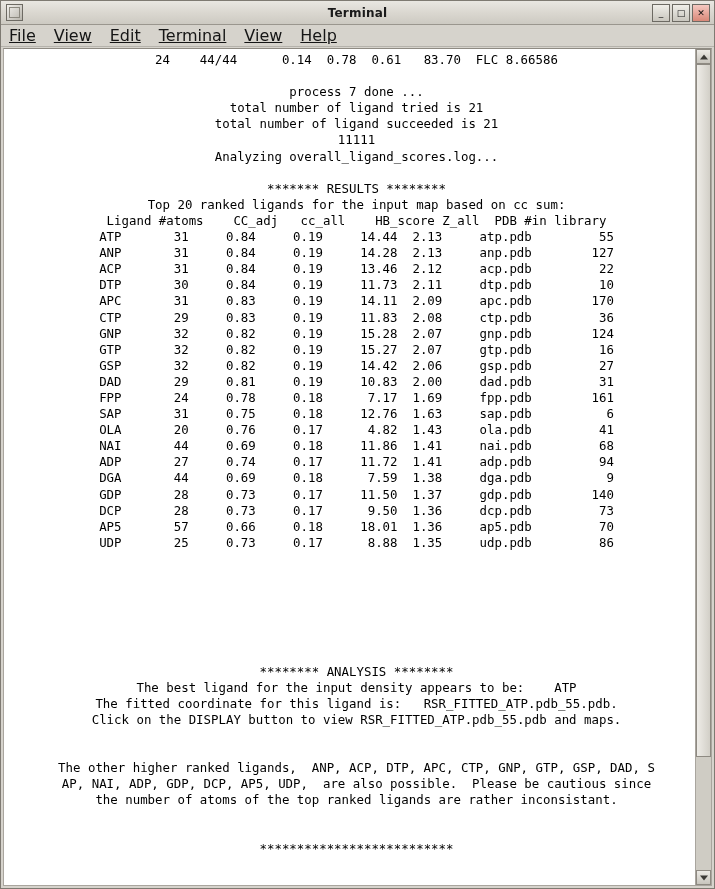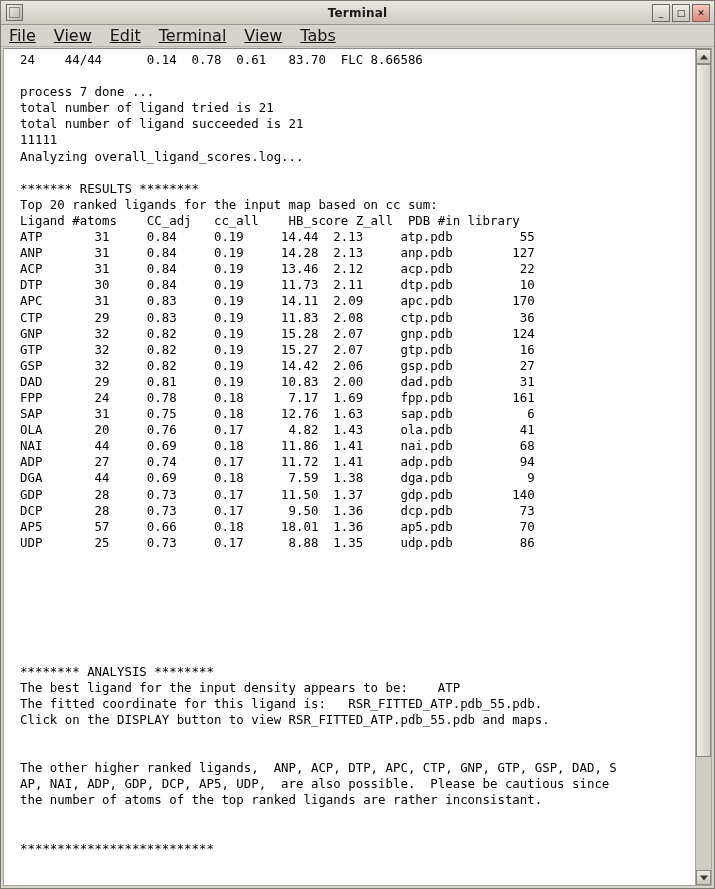--- a/index.html
+++ b/index.html
@@ -121,20 +121,21 @@
     flex: 1 1 auto;
     background: #ffffff;
     color: #000000;
     font-family: "DejaVu Sans Mono", monospace;
     font-size: 12.4px;
     line-height: 16.1px;
     padding: 3px 2px 2px 16px;
     white-space: pre;
     overflow: hidden;
     letter-spacing: 0px;
+    text-align: center;
   }
   
   .scrollbar {
     width: 15px;
     flex: 0 0 auto;
     background: #d6d3cc;
     border-left: 1px solid #a9a59e;
     display: flex;
     flex-direction: column;
   }
@@ -198,21 +199,21 @@
         </div>
     </div>
   </div>
 
   <div class="menubar">
     <div class="menu-item"><span class="acc">File</span></div>
     <div class="menu-item"><span class="acc">View</span></div>
     <div class="menu-item"><span class="acc">Edit</span></div>
     <div class="menu-item"><span class="acc">Terminal</span></div>
     <div class="menu-item"><span class="acc">View</span></div>
-    <div class="menu-item"><span class="acc">Tabs</span></div>
+    <div class="menu-item"><span class="acc">Help</span></div>
   </div>
 
   <div class="term-area">
     <div class="term">24    44/44      0.14  0.78  0.61   83.70  FLC 8.66586
 
 process 7 done ...
 total number of ligand tried is 21
 total number of ligand succeeded is 21
 11111
 Analyzing overall_ligand_scores.log...

